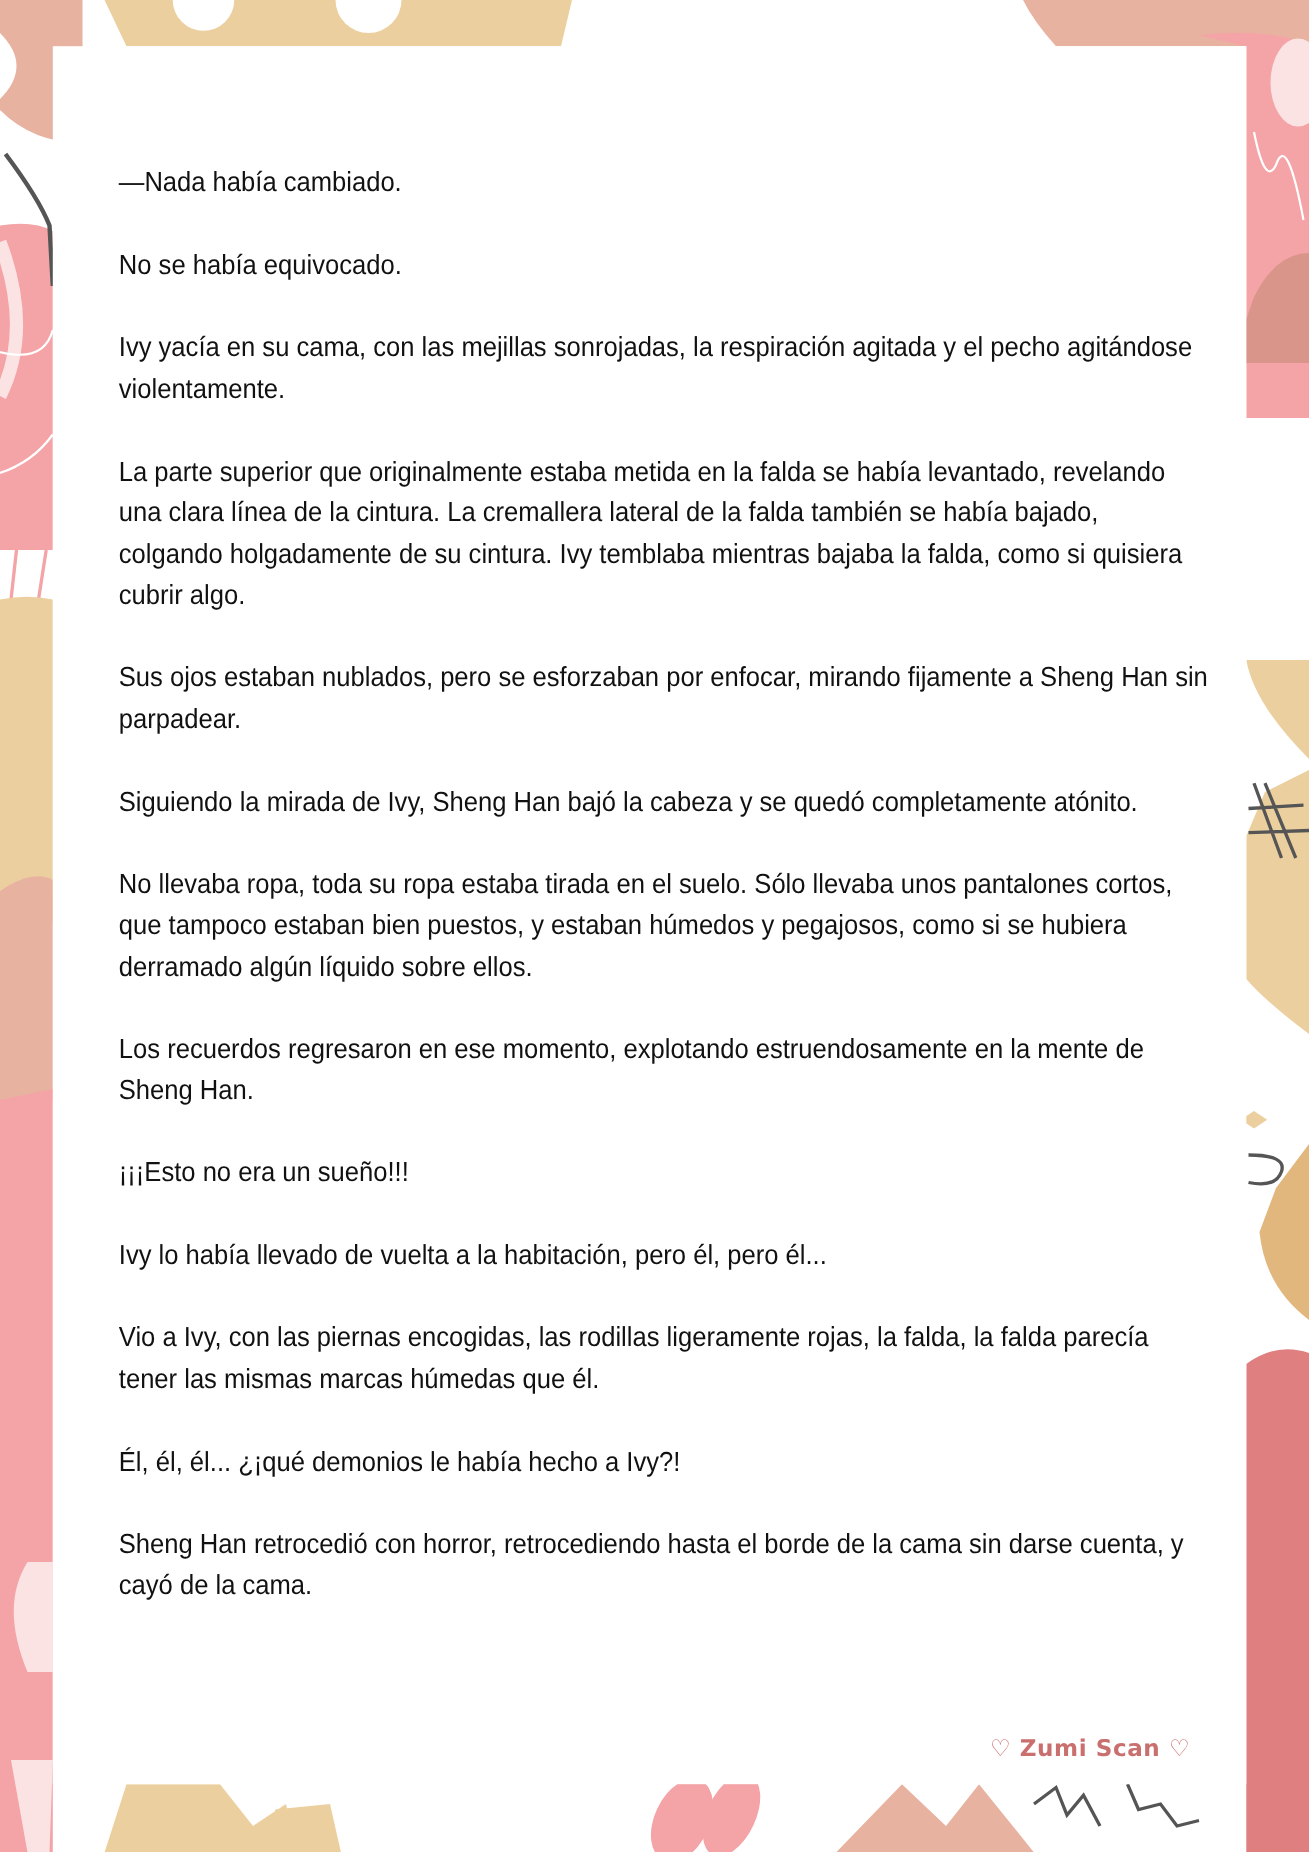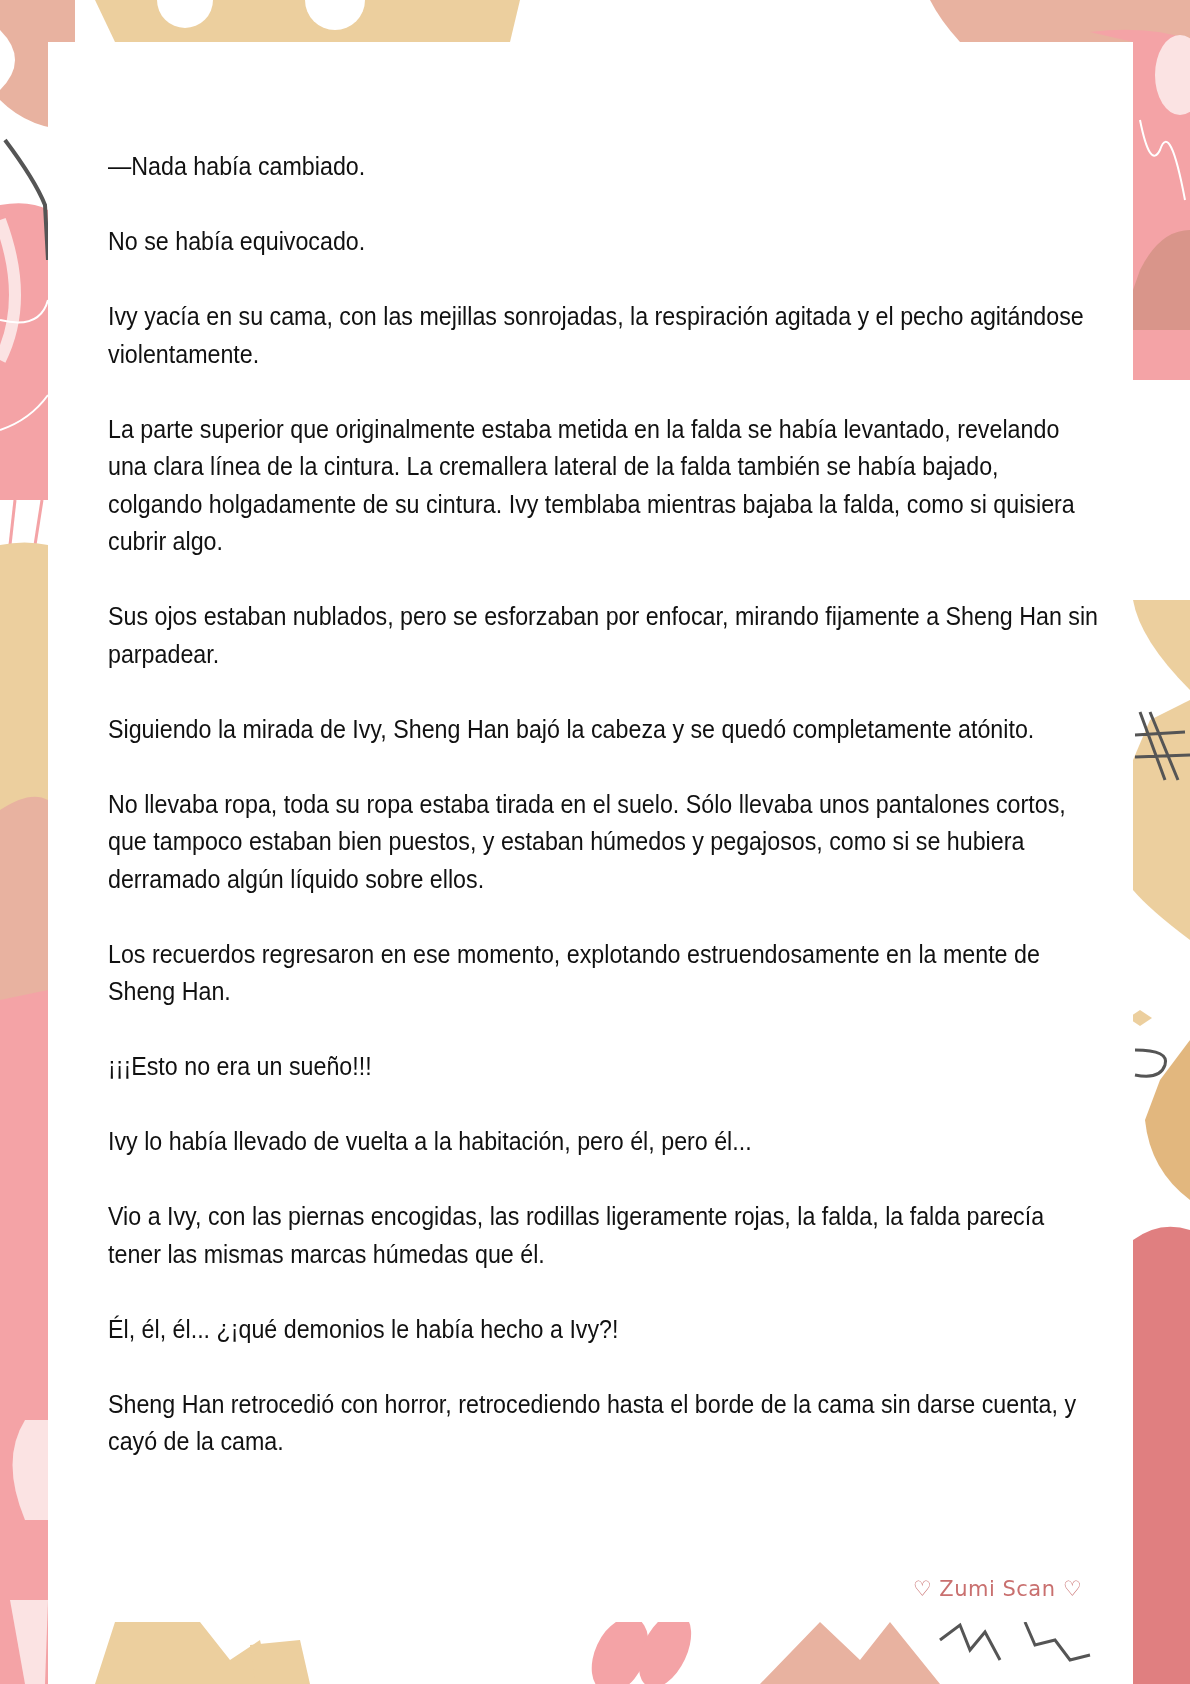--- a/index.html
+++ b/index.html
@@ -15,21 +15,21 @@
     }
     .text {
       position: absolute; left: 108px; top: 148px; width: 990px;
       font-size: 25px; line-height: 37.5px; color: #111111;
       transform: scaleX(0.93); transform-origin: left top; width: 1065px;
     }
     .text p { margin: 0 0 37.5px 0; }
     .credit {
       position: absolute; right: 108px; top: 1577px;
       font-size: 21px; color: #c9706f; letter-spacing: 0.5px;
-      font-family: "DejaVu Sans", sans-serif; font-weight: 400;
+      font-family: "DejaVu Sans", sans-serif; font-weight: 700;
     }
   </style>
 </head>
 <body>
 
 <svg class="deco" width="1190" height="1684" viewBox="0 0 1190 1684" style="left:0;top:0;">
 
   <path d="M95 0 L520 0 L510 42 L115 42 Z" fill="#eccf9e"></path>
   <circle cx="185" cy="0" r="28" fill="#fff"></circle>
   <circle cx="335" cy="0" r="30" fill="#fff"></circle>

